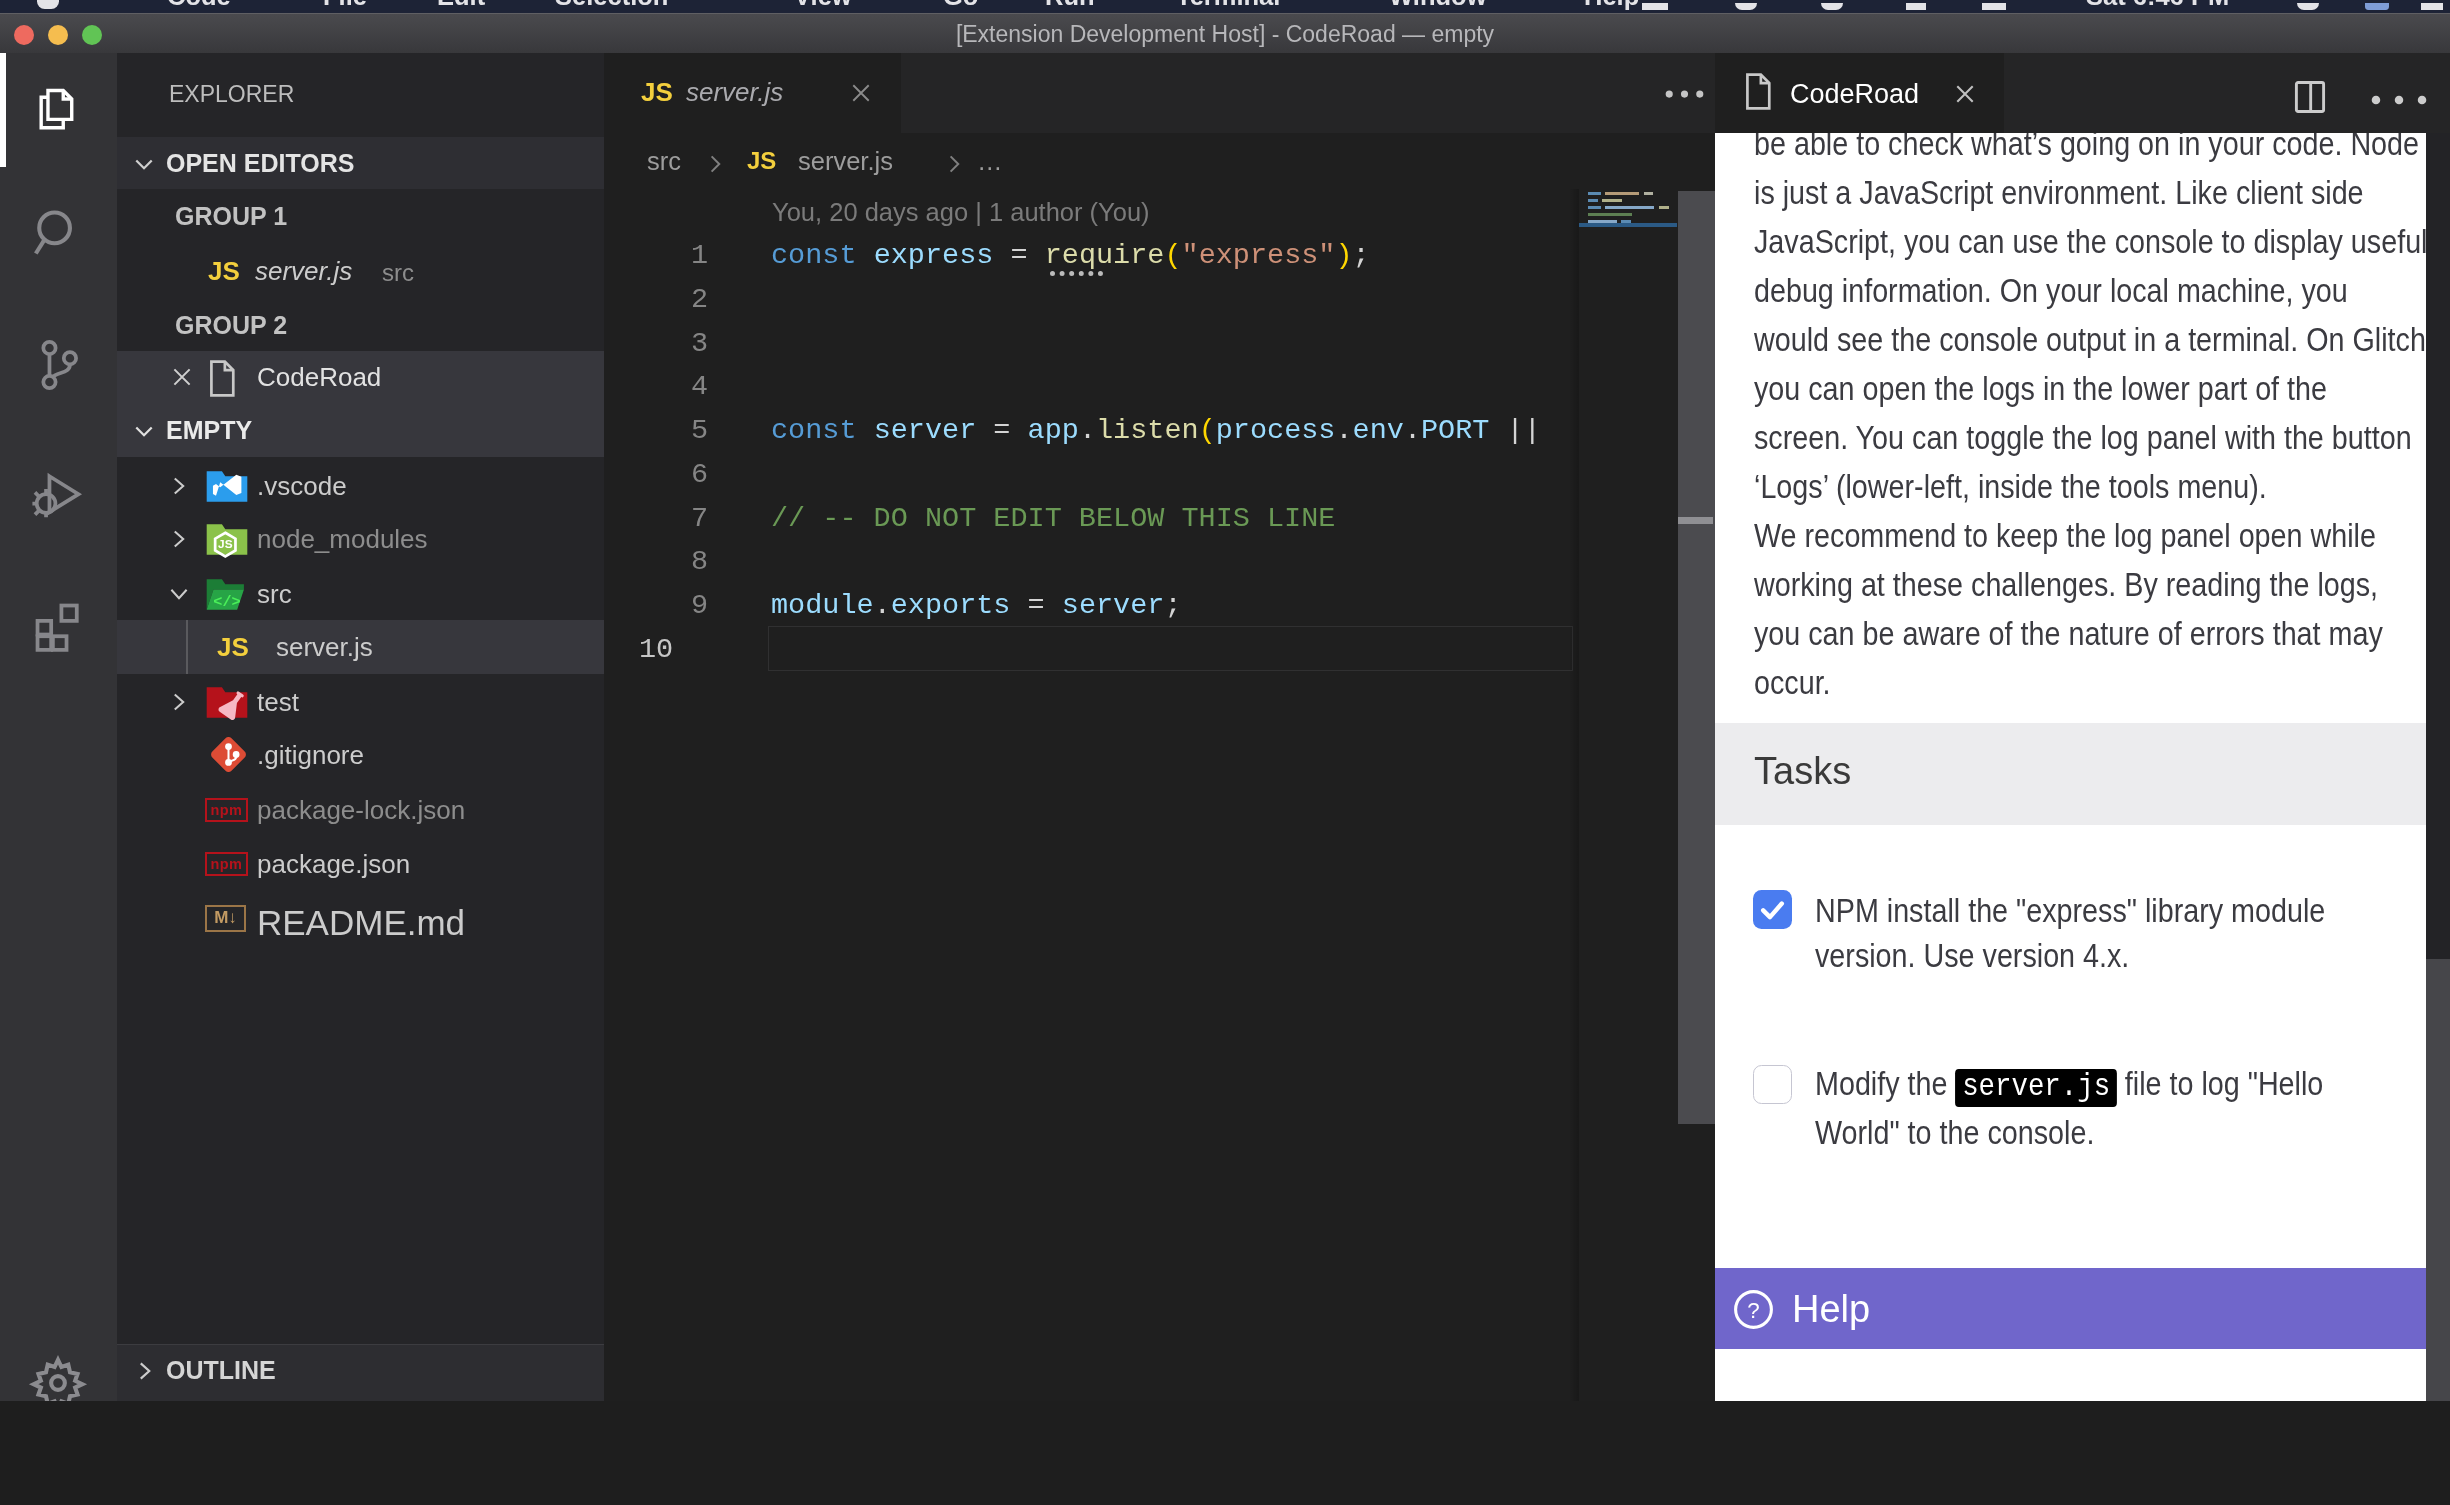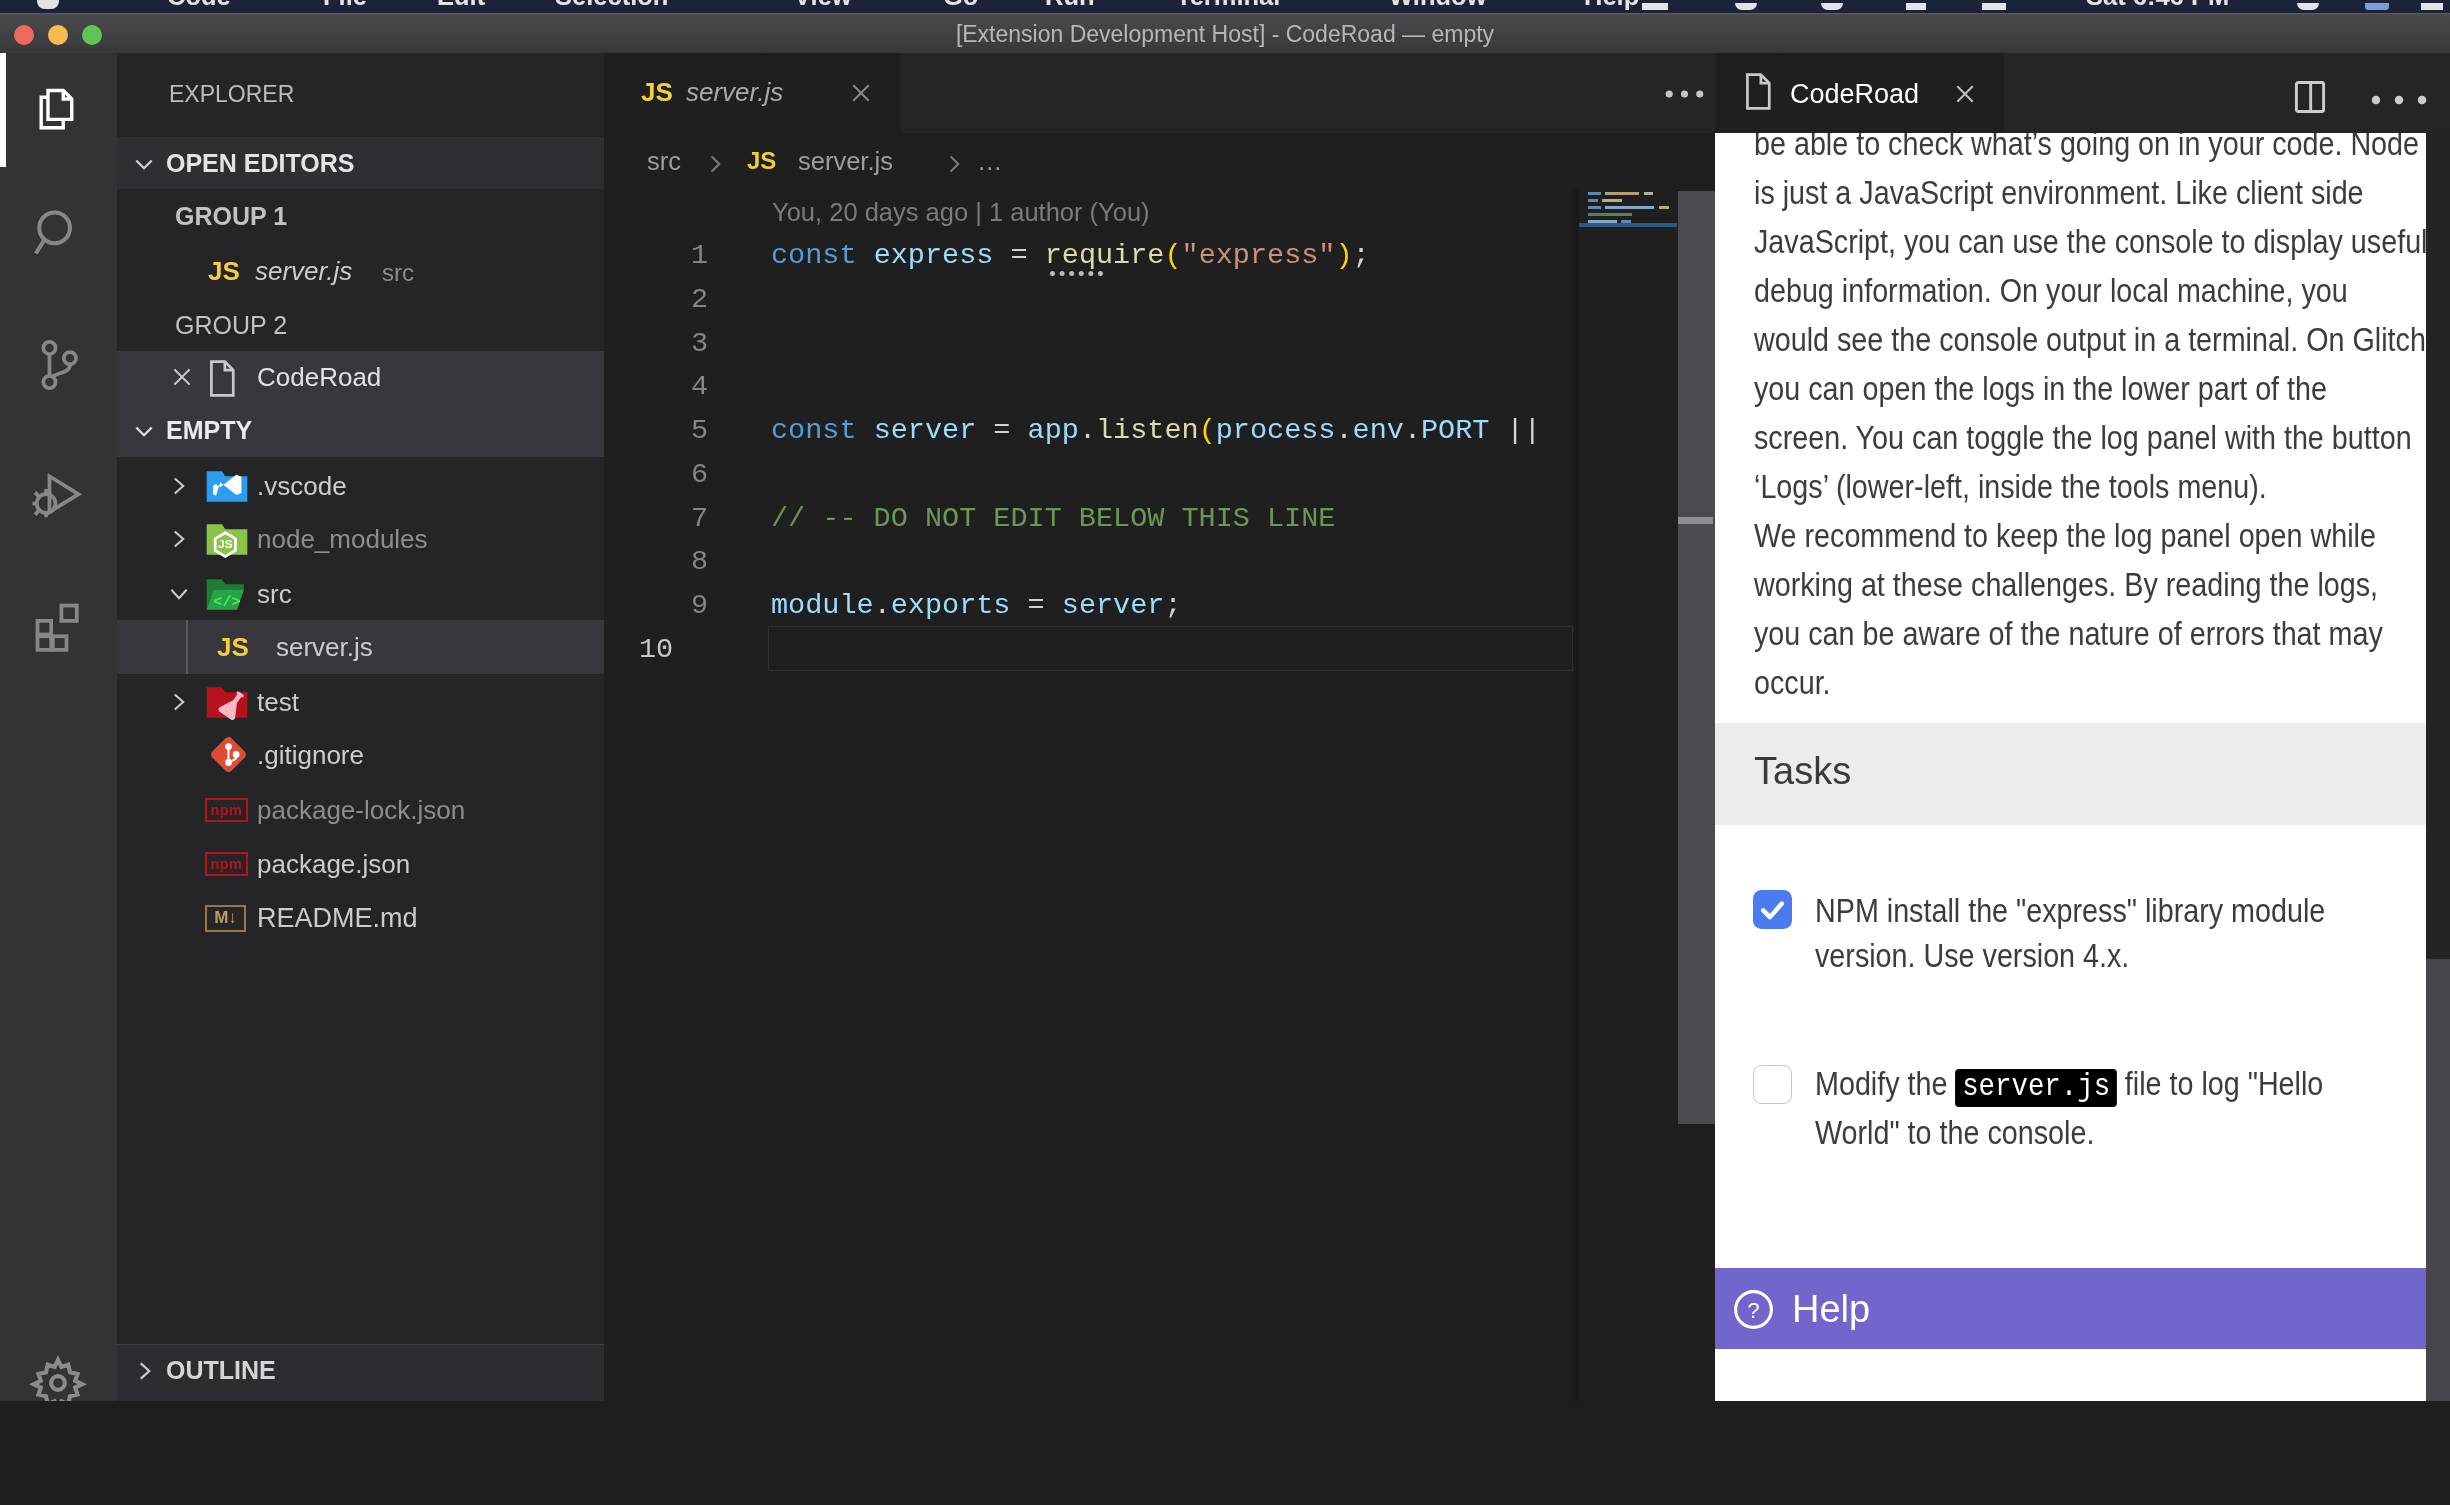--- a/index.html
+++ b/index.html
@@ -106,21 +106,21 @@
           <path d="M5 10 l9 9 l9 -9" fill="none" stroke="#cfcfcf" stroke-width="2.6"></path>
         </svg>
       <div class="abs" style="left:49px;top:12px;font-size:25px;font-weight:bold;color:#e4e4e4;">OPEN EDITORS</div>
     </div>
 
     <div class="abs" style="left:58px;top:149px;font-size:25px;font-weight:bold;color:#c2c2c2;">GROUP 1</div>
 
     <div class="abs" style="left:91px;top:203px;font-size:26px;font-weight:bold;color:#f3cf3d;">JS</div>
     <div class="abs" style="left:138px;top:203px;font-size:26px;font-style:italic;color:#cccccc;">server.js</div>
     <div class="abs" style="left:265px;top:206px;font-size:24px;color:#8d8d8d;">src</div>
-    <div class="abs" style="left:58px;top:258px;font-size:25px;font-weight:normal;color:#c2c2c2;">GROUP 2</div>
+    <div class="abs" style="left:58px;top:258px;font-size:25px;font-weight:bold;color:#c2c2c2;">GROUP 2</div>
 
     <div class="abs" style="left:0;top:298px;width:487px;height:54px;background:#37373d;">
       <svg class="abs" style="left:54px;top:15.3px;" width="22" height="22" viewBox="0 0 26 26">
           <path d="M4 4 L22 22 M22 4 L4 22" stroke="#d0d0d0" stroke-width="2.4"></path>
         </svg>
       <svg class="abs" style="left:89px;top:8.5px;" width="31" height="37" viewBox="0 0 18 22">
         <path d="M3 1 h8 l5 5 v15 h-13 z" fill="none" stroke="#c8c8c8" stroke-width="1.6"></path>
         <path d="M11 1 v5 h5" fill="none" stroke="#c8c8c8" stroke-width="1.6"></path>
       </svg>
       <div class="abs" style="left:140px;top:11px;font-size:26px;color:#e2e2e2;">CodeRoad</div>
@@ -206,21 +206,21 @@
         <div class="abs" style="left:0;top:784px;width:487px;height:54px;">
           <div class="abs" style="left:88px;top:15.3px;width:43px;height:24px;border:2.6px solid #b5121b;display:flex;align-items:center;justify-content:center;">
             <span style="color:#b5121b;font-size:14.5px;font-weight:bold;font-family:Liberation Sans;letter-spacing:0.4px;">npm</span>
           </div>
           <div class="abs" style="left:140px;top:12px;font-size:26px;color:#cccccc;">package.json</div>
         </div>
         <div class="abs" style="left:0;top:838px;width:487px;height:54px;">
           <div class="abs" style="left:88px;top:13.6px;width:41px;height:27px;border:2.6px solid #9b7547;display:flex;align-items:center;justify-content:center;">
             <span style="color:#c29a63;font-size:17px;font-weight:bold;font-family:Liberation Sans;">M↓</span>
           </div>
-          <div class="abs" style="left:140px;top:12px;font-size:27px;color:#cccccc;">README.md</div>
+          <div class="abs" style="left:140px;top:12px;font-size:35px;color:#cccccc;">README.md</div>
         </div>
       </div>
 
     <div class="abs" style="left:0;top:1291px;width:487px;height:111px;background:#2d2d31;border-top:1.7px solid #3c3c40;">
       <svg class="abs" style="left:17px;top:15.3px;" width="22" height="22" viewBox="0 0 26 26">
           <path d="M8 4 l10 9 l-10 9" fill="none" stroke="#cccccc" stroke-width="2.6"></path>
         </svg>
       <div class="abs" style="left:49px;top:11px;font-size:25px;font-weight:bold;color:#d5d5d5;">OUTLINE</div>
       <svg class="abs" style="left:17px;top:68px;" width="22" height="22" viewBox="0 0 26 26">
           <path d="M8 4 l10 9 l-10 9" fill="none" stroke="#cccccc" stroke-width="2.6"></path>

